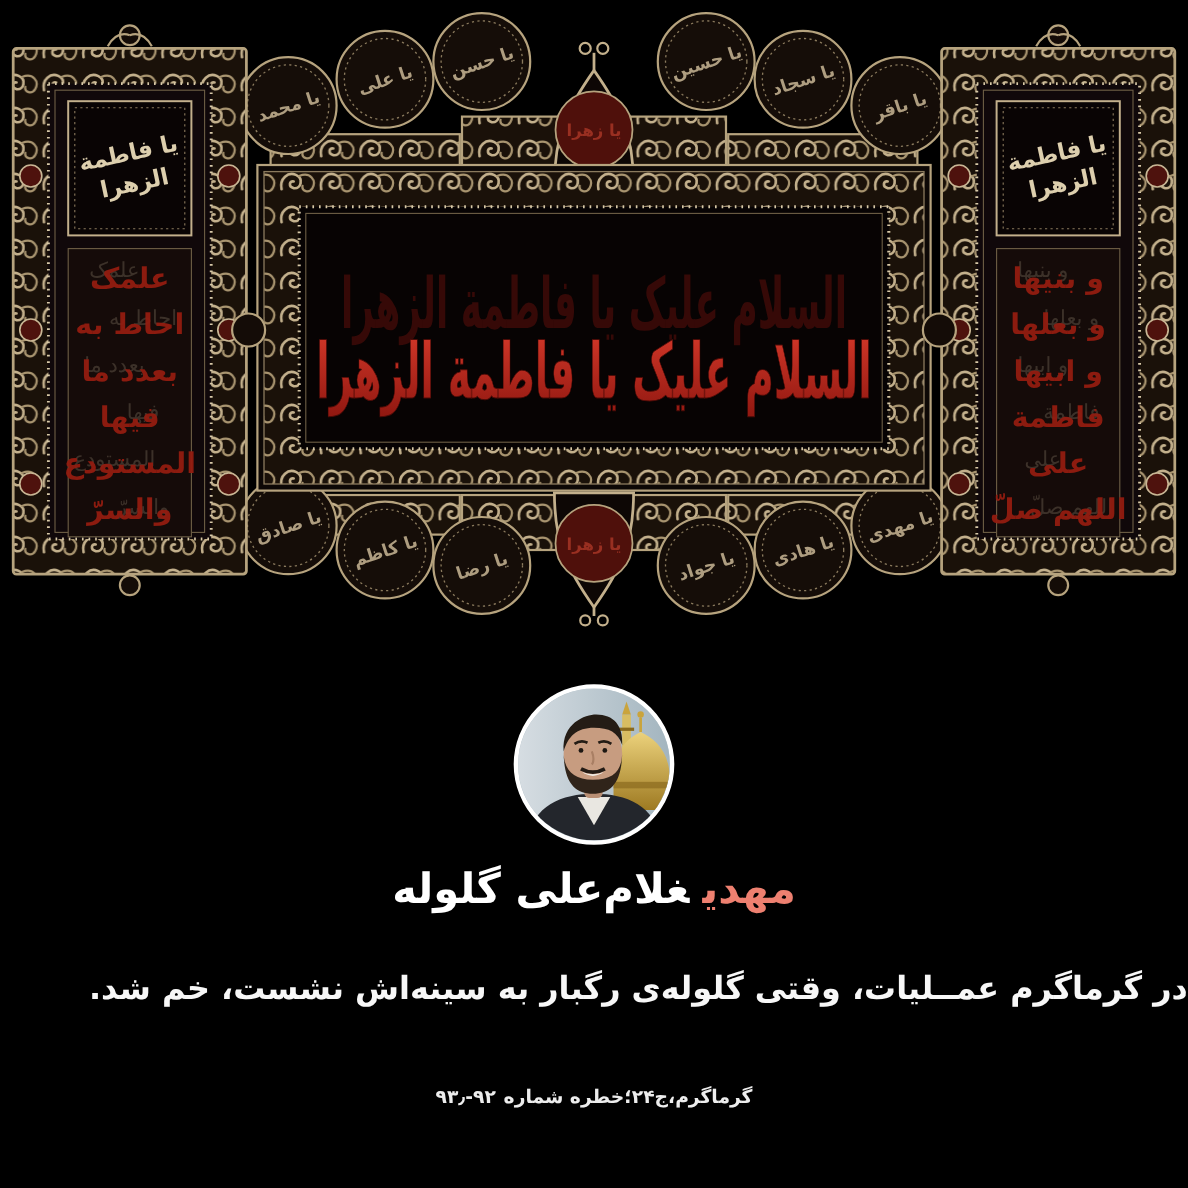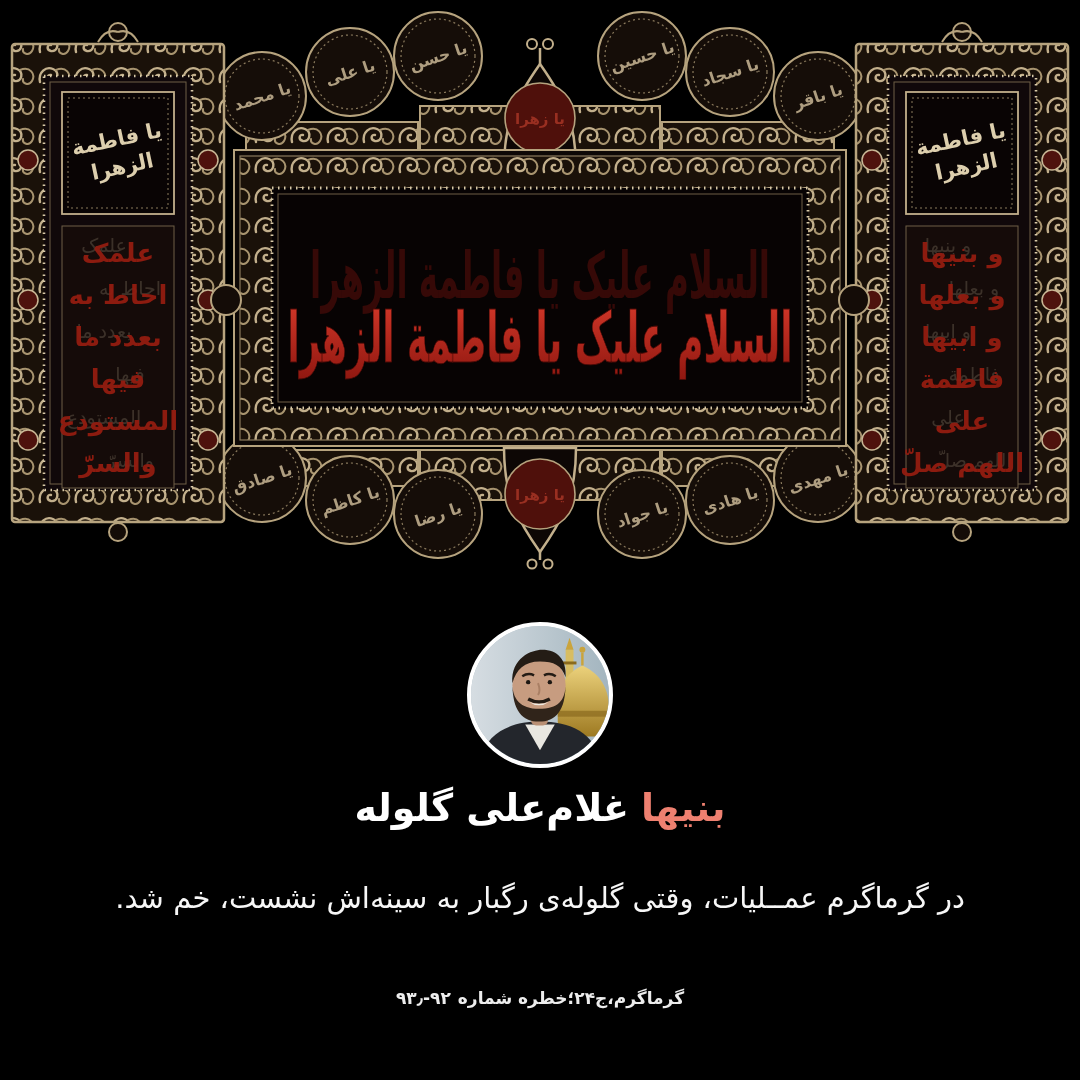--- a/index.html
+++ b/index.html
@@ -13,22 +13,22 @@
     width:138px;height:138px;border:4px solid #ffffff;border-radius:50%;
     overflow:hidden;background:#b9c6cd;
   }
   .avatar svg{display:block;width:138px;height:138px;}
   .title{
     position:absolute;top:784px;left:0;width:1080px;text-align:center;
     direction:rtl;font-size:38px;font-weight:bold;color:#ffffff;line-height:48px;
   }
   .title .shahid{color:#ee8070;margin-left:12px;}
   .body-text{
-    position:absolute;top:870px;left:0;width:1080px;text-align:center;
-    direction:rtl;font-size:29px;font-weight:normal;color:#f7f7f7;line-height:57px;
+    position:absolute;top:870px;left:0;width:1080px;
+    direction:rtl;font-size:29px;font-weight:bold;color:#f7f7f7;line-height:57px;
   }
   .citation{
     position:absolute;top:988px;left:0;width:1080px;text-align:center;
     direction:rtl;font-size:17px;font-weight:bold;color:#ededed;letter-spacing:.2px;
   }
   .citation .cit-num{margin-right:7px;}
   svg text{user-select:none;}
 </style>
 </head>
 <body>
@@ -274,21 +274,21 @@
         <circle cx="58" cy="57" r="2.2" fill="#1d1712"></circle>
         <circle cx="80" cy="57" r="2.2" fill="#1d1712"></circle>
         <path d="M68 58 q3 8 0 12" stroke="#a97f64" stroke-width="2" fill="none"></path>
         <path d="M58 74 Q69 80 80 74" stroke="#241c15" stroke-width="3.5" fill="none"></path>
         <path d="M59 77 Q69 84 79 77 Q69 81 59 77 Z" fill="#f0ece4"></path>
       </g>
     </svg>
   </div>
 
   <div class="title" dir="rtl">
-    <span class="shahid">بنیها</span><span class="name">غلام‌علی گلوله</span>
+    <span class="shahid">مهدی</span><span class="name">غلام‌علی گلوله</span>
   </div>
 
   <div class="body-text" dir="rtl">
     <div class="bline">در گرماگرم عمــلیات، وقتی گلوله‌ی رگبار به سینه‌اش نشست، خم شد.</div>
   </div>
 
   <div class="citation" dir="rtl">
     <span class="cit-src">گرماگرم،ج۲۴؛خطره شماره</span><bdo dir="ltr" class="cit-num">۹۳٫-۹۲</bdo>
   </div>
 

